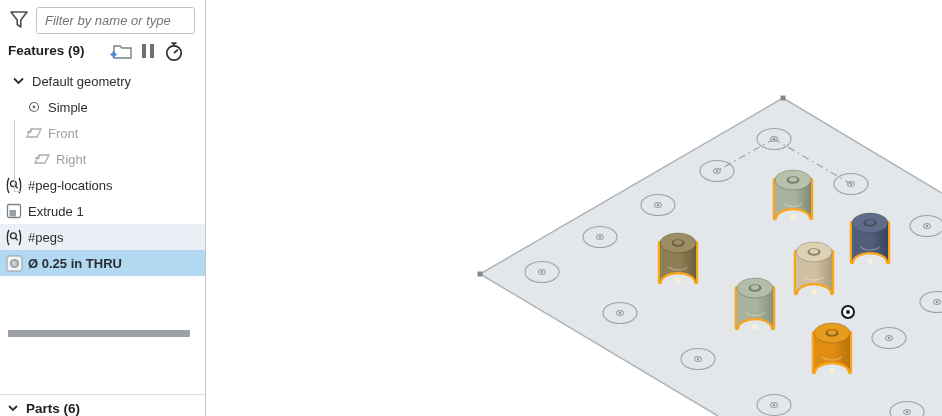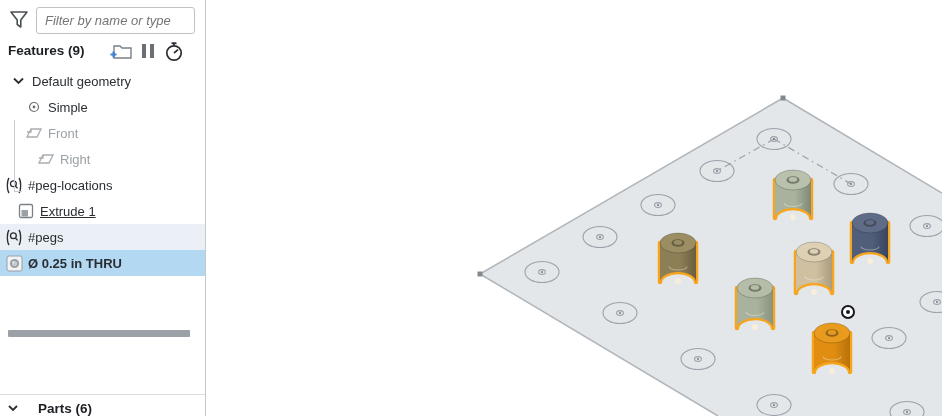--- a/index.html
+++ b/index.html
@@ -21,21 +21,21 @@
   .tree { position:absolute; left:0; top:68px; width:206px; }
   .tree-row { position:relative; width:206px; height:26px; display:flex; align-items:center; font-size:13px; color:#2a2e33; cursor:default; }
   .tree-row .icon { display:inline-flex; width:20px; justify-content:center; align-items:center; flex:none; }
   .tree-row.muted { color:#9ba1a6; }
   .tree-row.hl-light { background:#eaf0f5; }
   .tree-row.hl-strong { background:#b3d8f2; font-weight:bold; }
   .group-line { position:absolute; left:14px; top:120px; width:8px; height:72px;
                 border-left:1px solid #c9ccd0; border-bottom:1px solid #c9ccd0; }
   .rollback-bar { position:absolute; left:8px; top:330px; width:182px; height:7px; background:#9ba1a6; border-radius:1px; }
   .parts-divider { position:absolute; left:0; top:394px; width:206px; border-top:1px solid #dcdee0; }
-  .parts-header { position:absolute; left:8px; top:401px; font-size:13.5px; font-weight:bold; color:#1c1f23; display:flex; align-items:center; gap:20px;}
+  .parts-header { position:absolute; left:8px; top:401px; font-size:13.5px; font-weight:bold; color:#1c1f23; display:flex; align-items:center; gap:8px;}
 
   
   .flyout-btn { position:absolute; left:207px; top:284px; width:29px; height:34px; background:#fff;
                 border:1px solid #c9ccd0; border-radius:3px; display:flex; align-items:center; justify-content:center; }
 
   
   .dialog { position:absolute; left:238px; top:45px; width:226px; height:364px; background:#fff;
             border:1px solid #d2d5d8; border-radius:4px; box-shadow:0 3px 10px rgba(0,0,0,.28); font-size:13px; color:#24282c; }
   .dlg-header { position:relative; height:33px; border-bottom:1px solid #e2e4e6; }
   .dlg-title { position:absolute; left:10px; top:8px; font-size:13px; font-weight:bold; color:#24282c; }
@@ -129,41 +129,41 @@
         </div>
         <div class="tree-row muted" style="padding-left: 24px;">
           <span class="icon">
             <svg width="16" height="14" viewBox="0 0 16 14">
               <path d="M1 11 L5 3 H15 L11 11 Z" fill="none" stroke="#a9aeb3" stroke-width="1.3"></path>
               <path d="M5 3 v3 h-4" fill="none" stroke="#a9aeb3" stroke-width="1.3"></path>
             </svg>
           </span>
           <span style="margin-left: 4px;">Front</span>
         </div>
-        <div class="tree-row muted" style="padding-left: 36px;">
+        <div class="tree-row muted" style="padding-left: 24px; margin-left: 8px;">
           <span class="icon">
             <svg width="16" height="14" viewBox="0 0 16 14">
               <path d="M1 11 L5 3 H15 L11 11 Z" fill="none" stroke="#a9aeb3" stroke-width="1.3"></path>
               <path d="M5 3 v3 h-4" fill="none" stroke="#a9aeb3" stroke-width="1.3"></path>
             </svg>
           </span>
           <span style="margin-left: 4px;">Right</span>
         </div>
         <div class="tree-row" style="padding-left: 4px;">
           <span class="icon">
             <svg width="18" height="17" viewBox="0 0 18 17">
               <path d="M4 1 C1.8 4 1.8 13 4 16" fill="none" stroke="#2a2e33" stroke-width="1.3"></path>
               <path d="M14 1 C16.2 4 16.2 13 14 16" fill="none" stroke="#2a2e33" stroke-width="1.3"></path>
               <circle cx="8.4" cy="6.8" r="2.9" fill="none" stroke="#2a2e33" stroke-width="1.3"></circle>
               <line x1="10.4" y1="9" x2="12.6" y2="11.4" stroke="#2a2e33" stroke-width="1.3"></line>
             </svg>
           </span>
           <span style="margin-left: 4px;">#peg-locations</span>
         </div>
-        <div class="tree-row" style="padding-left: 16px; text-decoration: underline;">
+        <div class="tree-row" style="padding-left: 4px;">
           <span class="icon">
             <svg width="16" height="16" viewBox="0 0 16 16">
               <rect x="1.5" y="1.5" width="13" height="13" rx="1.5" fill="#fff" stroke="#7a8086" stroke-width="1.3"></rect>
               <rect x="3.5" y="7" width="6.5" height="6.5" fill="#9aa0a5"></rect>
             </svg>
           </span>
           <span style="margin-left: 4px;">Extrude 1</span>
         </div>
         <div class="tree-row hl-light" style="padding-left: 4px;">
           <span class="icon">

